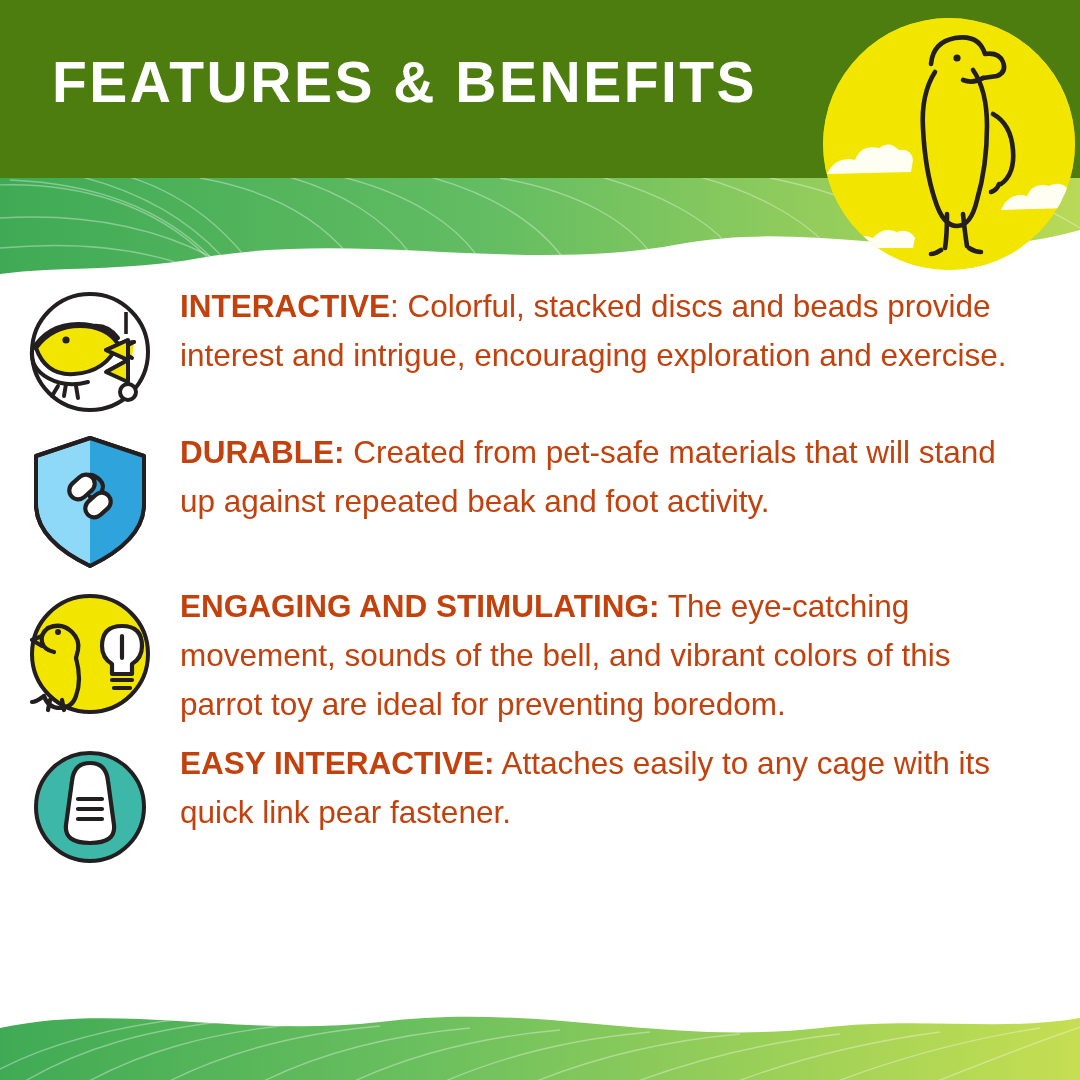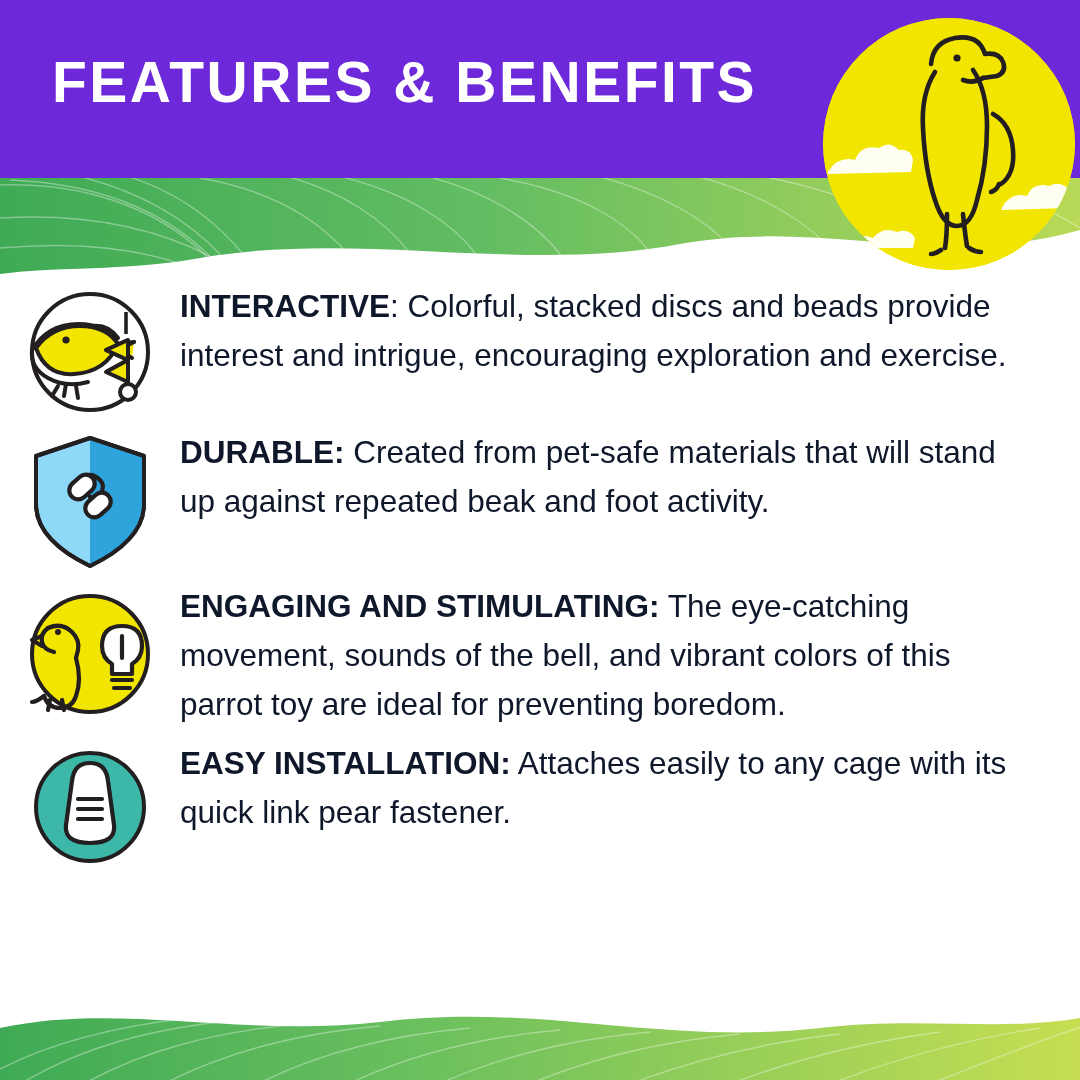--- a/index.html
+++ b/index.html
@@ -21,21 +21,21 @@
     overflow: hidden;
   }
 
   
   .header-bar {
     position: absolute;
     top: 0;
     left: 0;
     width: 1080px;
     height: 178px;
-    background: #6d28d9;
+    background: #4d7c0f;
     z-index: 3;
   }
   .header-title {
     position: absolute;
     left: 52px;
     top: 50px;
     font-size: 57px;
     line-height: 64px;
     font-weight: bold;
     color: #ffffff;
@@ -96,21 +96,21 @@
     width: 180px;
     min-width: 180px;
     display: flex;
     justify-content: center;
     padding-top: 8px;
   }
   .feature-icon svg { display: block; }
   .feature-text {
     font-size: 31.5px;
     line-height: 49px;
-    color: #0f172a;
+    color: #c2410c;
     padding-right: 58px;
     font-family: "Liberation Sans", sans-serif;
   }
   .feature-text b {
     font-weight: bold;
   }
 
   .row-interactive .feature-icon { padding-top: 6px; }
   .row-engaging .feature-icon { padding-top: 6px; }
   .row-durable .feature-icon { padding-top: 4px; }
@@ -301,18 +301,18 @@
       <div class="feature-icon">
         <svg width="168" height="124" viewBox="0 0 168 124" xmlns="http://www.w3.org/2000/svg" aria-hidden="true">
           <circle cx="84" cy="60" r="54" fill="#3db7a8" stroke="#231f20" stroke-width="4"></circle>
           <g stroke="#231f20" stroke-width="4.2" fill="#ffffff" stroke-linejoin="round" stroke-linecap="round">
             <path d="M84,16 q16,0 18,18 l6,44 q2,18 -24,18 q-26,0 -24,-18 l6,-44 q2,-18 18,-18 z"></path>
             <path d="M72,52 l24,0 M72,62 l24,0 M72,72 l24,0"></path>
           </g>
         </svg>
       </div>
       <div class="feature-text">
-        <b>EASY INSTALLATION:</b><span> </span><span>Attaches easily to any cage with its quick link pear fastener.</span>
+        <b>EASY INTERACTIVE:</b><span> </span><span>Attaches easily to any cage with its quick link pear fastener.</span>
       </div>
     </div>
 
   </div>
 </div>
 
 </body></html>

